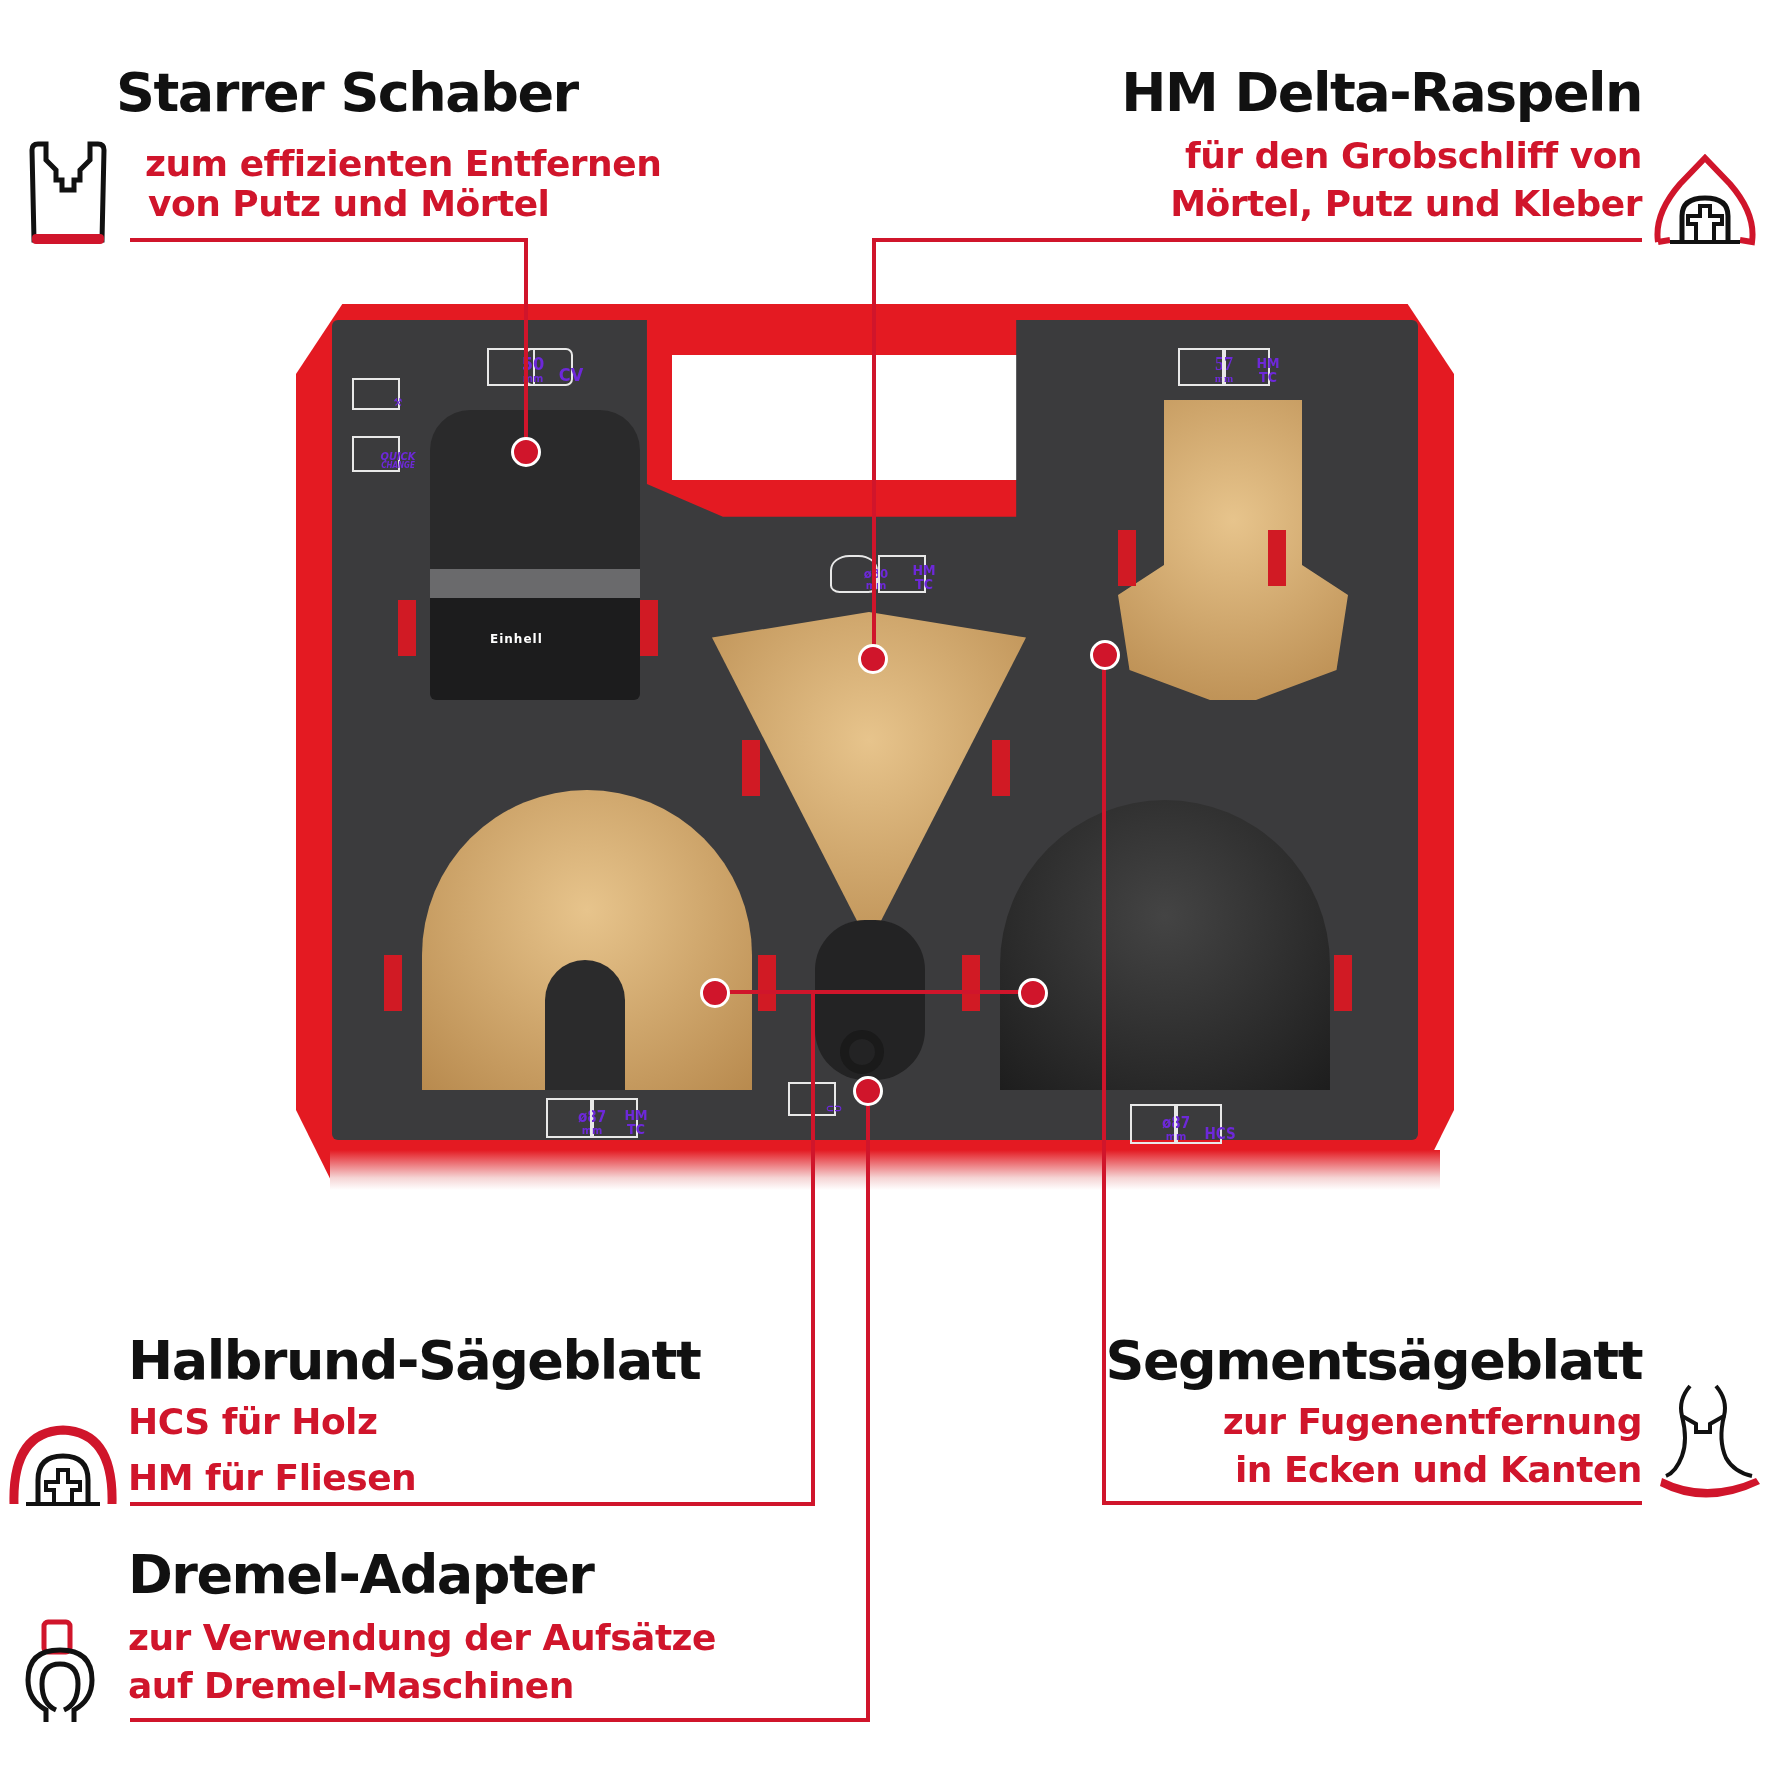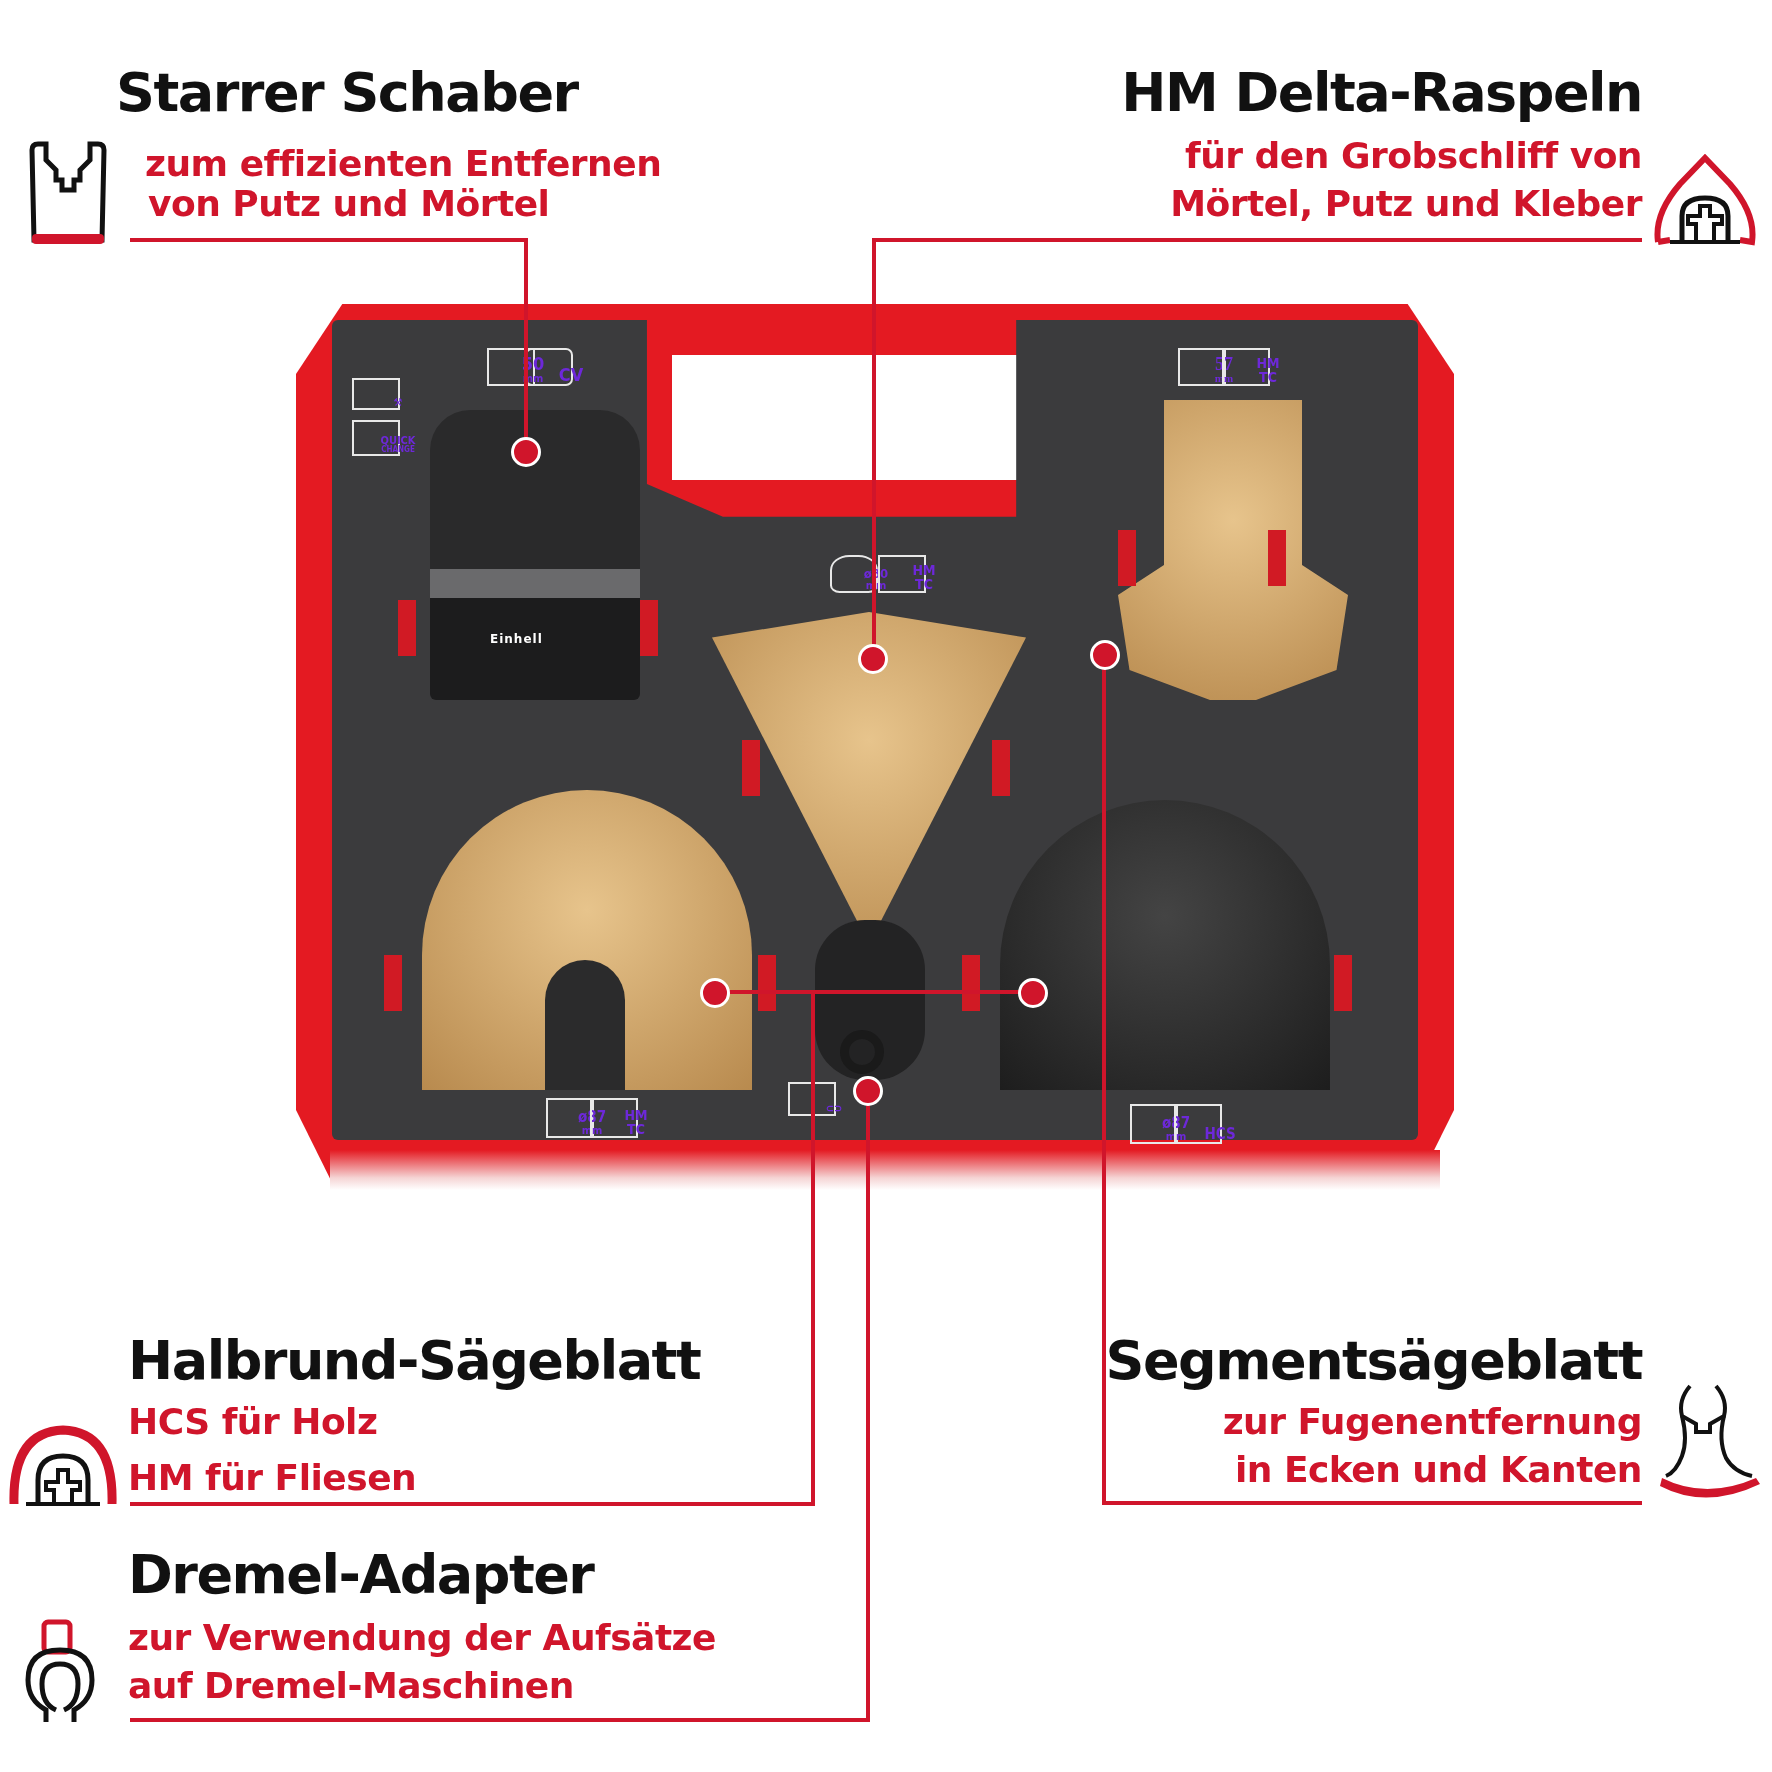--- a/index.html
+++ b/index.html
@@ -30,21 +30,21 @@
 
 <div>
   <div class="case"></div>
   <div class="handle-hole"></div>
   <div class="tray"></div>
   <div class="base-strip"></div>
 
   <div class="badge" style="left:352px;top:378px;width:36px;height:32px;">
       <span class="small">⚒</span>
     </div>
-  <div class="badge" style="left:352px;top:420px;width:36px;height:36px;">
+  <div class="badge" style="left:352px;top:436px;width:36px;height:36px;font-style:italic;">
     <span class="small">QUICK</span>
     <span class="small" style="font-size:8px">CHANGE</span>
   </div>
 
   <div class="badge" style="left:487px;top:348px;width:36px;height:38px;">
     <span class="big">50</span>
     <span class="small">mm</span>
   </div>
   <div class="badge" style="left:525px;top:348px;width:40px;height:38px;border-radius:7px;">
     <span class="big">CV</span>

